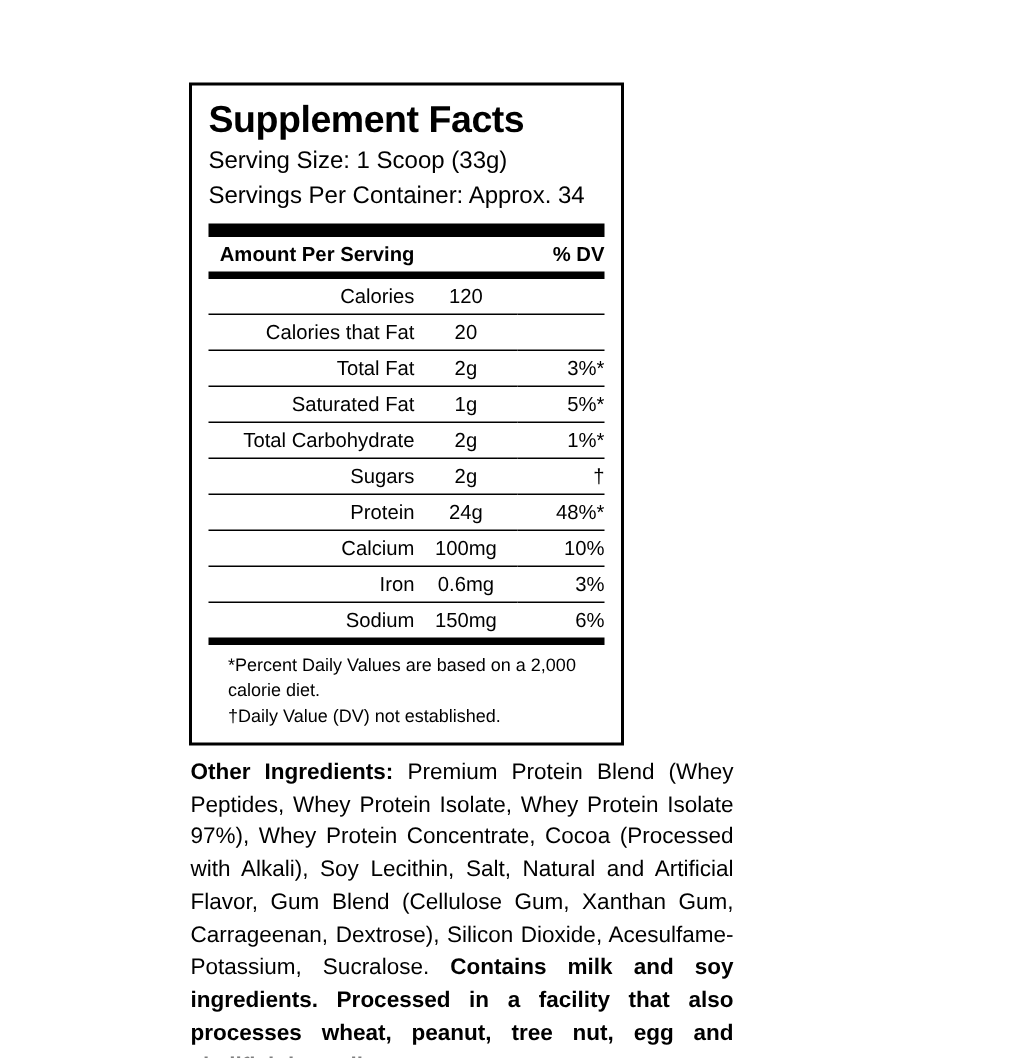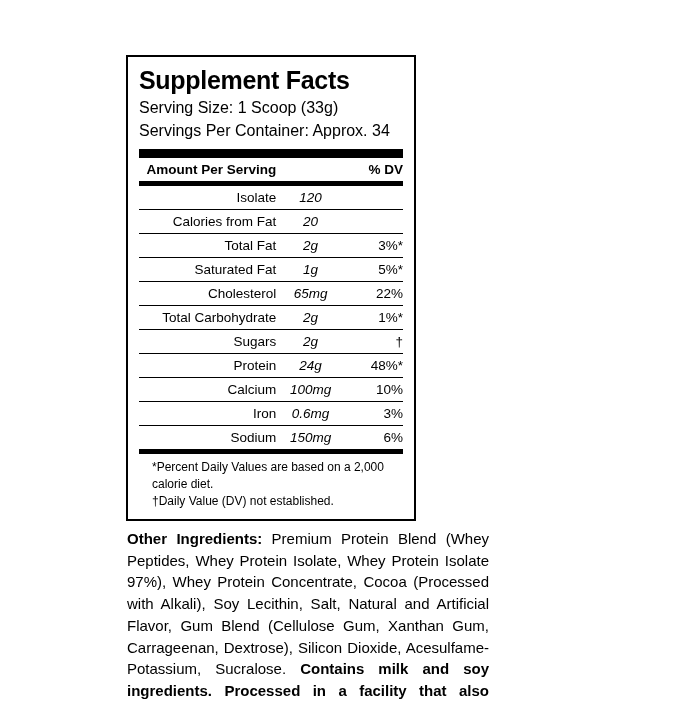--- a/index.html
+++ b/index.html
@@ -64,21 +64,20 @@
   table.nutri tr.sep td {
     border-top: 1px solid #000;
   }
   td.label {
     text-align: right;
     width: 52%;
   }
   td.amount {
     text-align: center;
     width: 26%;
-    font-style: italic;
   }
   td.dv {
     text-align: right;
     width: 22%;
   }
   .indent {
     padding-left: 14px !important;
   }
   .hdr td {
     font-weight: bold;
@@ -126,43 +125,38 @@
         <td class="dv">% DV</td>
       </tr>
     </tbody>
       </table>
 
     <div class="rule-med"></div>
 
     <table class="nutri">
       <tbody>
           <tr>
-        <td class="label">Isolate</td>
+        <td class="label">Calories</td>
         <td class="amount">120</td>
         <td class="dv"></td>
       </tr>
       <tr class="sep">
-        <td class="label indent">Calories from Fat</td>
+        <td class="label indent">Calories that Fat</td>
         <td class="amount">20</td>
         <td class="dv"></td>
       </tr>
       <tr class="sep">
         <td class="label">Total Fat</td>
         <td class="amount">2g</td>
         <td class="dv">3%*</td>
       </tr>
       <tr class="sep">
         <td class="label indent">Saturated Fat</td>
         <td class="amount">1g</td>
         <td class="dv">5%*</td>
-      </tr>
-      <tr class="sep">
-        <td class="label">Cholesterol</td>
-        <td class="amount">65mg</td>
-        <td class="dv">22%</td>
       </tr>
       <tr class="sep">
         <td class="label">Total Carbohydrate</td>
         <td class="amount">2g</td>
         <td class="dv">1%*</td>
       </tr>
       <tr class="sep">
         <td class="label indent">Sugars</td>
         <td class="amount">2g</td>
         <td class="dv">†</td>

